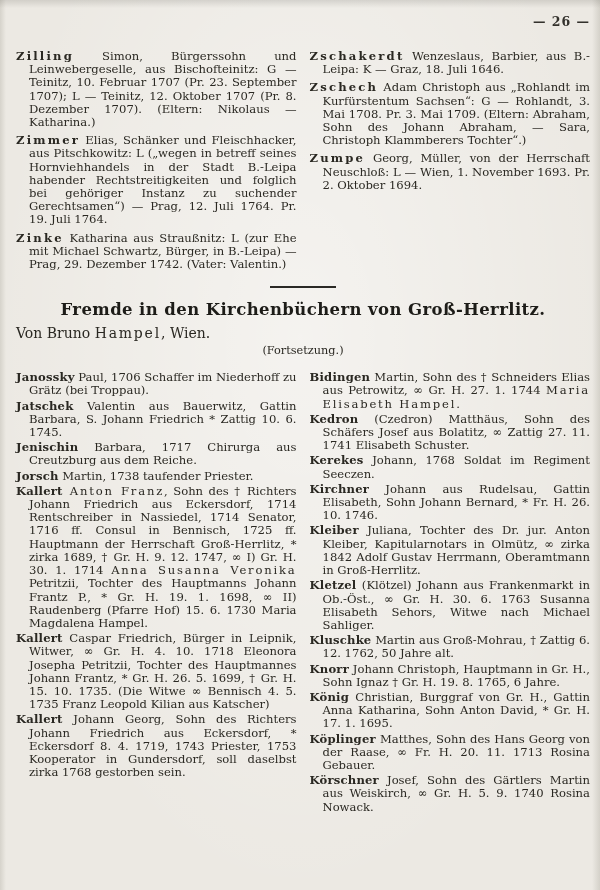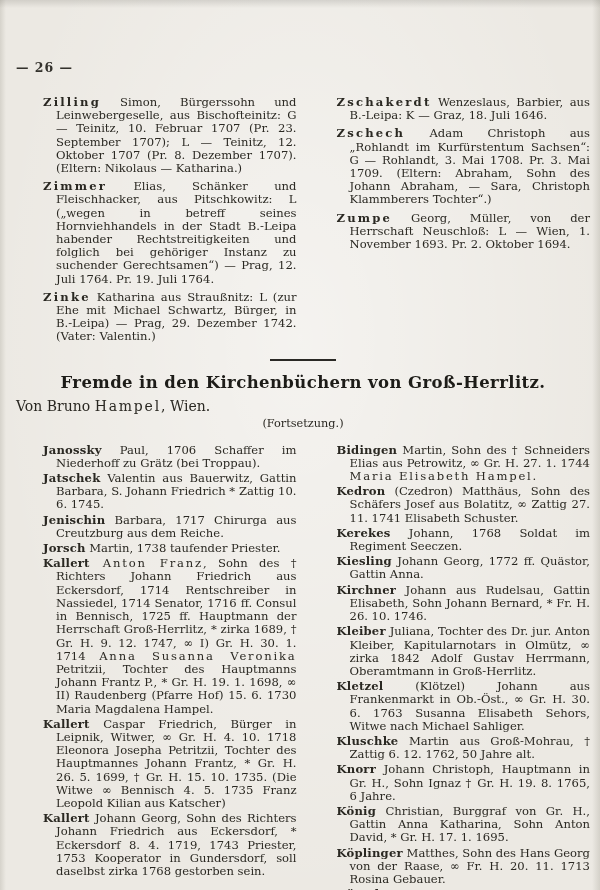--- a/index.html
+++ b/index.html
@@ -16,25 +16,25 @@
       radial-gradient(ellipse at 50% 38%, rgba(255,255,255,.45), rgba(255,255,255,0) 72%),
       linear-gradient(90deg, #d6d3cb 0px, #ece9e3 6px, #ece9e3 592px, #d4d1c9 600px),
       #ebe8e2;
   }
   .page:after{ 
     content:"";position:absolute;left:0;top:0;width:100%;height:8px;
     background:linear-gradient(180deg, rgba(90,88,80,.18), rgba(90,88,80,0));
     pointer-events:none;
   }
   .page-number{
-    text-align:left;font-size:12.5px;font-weight:bold;letter-spacing:1px;
-    color:#33312c;margin-bottom:21px;margin-top:46px;
+    text-align:right;font-size:12.5px;font-weight:bold;letter-spacing:1px;
+    color:#33312c;margin-bottom:21px;
   }
   .columns{display:flex;gap:13px;}
-  .col{flex:1 1 0;min-width:0;font-size:11.6px;line-height:13.2px;text-align:justify;color:#2a2822;margin-left:27px;}
+  .col{flex:1 1 0;min-width:0;font-size:11.6px;line-height:13.2px;text-align:justify;color:#2a2822;}
   .entry{margin:0 0 2px 0;padding-left:13px;text-indent:-13px;}
   .top .entry{margin-bottom:5px;}
   .b{font-weight:bold;}
   .top .b{letter-spacing:2.2px;}
   .main .b{letter-spacing:0.2px;}
   .sp{letter-spacing:1.8px;}
   .divider{width:66px;height:2px;background:#2a2925;margin:10px auto 12px auto;}
   .title{
     font-size:16.5px;font-weight:bold;text-align:center;color:#1d1c18;
     letter-spacing:0.4px;margin:0 0 6px 0;
@@ -77,21 +77,20 @@
         <p class="entry"><span class="b">Jenischin</span><span class="n"> Barbara, 1717 Chirurga aus Creutzburg aus dem Reiche.</span></p>
         <p class="entry"><span class="b">Jorsch</span><span class="n"> Martin, 1738 taufender Priester.</span></p>
         <p class="entry"><span class="b">Kallert</span><span class="sp"> Anton Franz</span><span class="n">, Sohn des † Richters Johann Friedrich aus Eckersdorf, 1714 Rentschreiber in Nassiedel, 1714 Senator, 1716 ff. Consul in Bennisch, 1725 ff. Hauptmann der Herrschaft Groß-Herrlitz, * zirka 1689, † Gr. H. 9. 12. 1747, ∞ I) Gr. H. 30. 1. 1714 </span><span class="sp">Anna Susanna Veronika</span><span class="n"> Petritzii, Tochter des Hauptmanns Johann Frantz P., * Gr. H. 19. 1. 1698, ∞ II) Raudenberg (Pfarre Hof) 15. 6. 1730 Maria Magdalena Hampel.</span></p>
         <p class="entry"><span class="b">Kallert</span><span class="n"> Caspar Friedrich, Bürger in Leipnik, Witwer, ∞ Gr. H. 4. 10. 1718 Eleonora Josepha Petritzii, Tochter des Hauptmannes Johann Frantz, * Gr. H. 26. 5. 1699, † Gr. H. 15. 10. 1735. (Die Witwe ∞ Bennisch 4. 5. 1735 Franz Leopold Kilian aus Katscher)</span></p>
         <p class="entry"><span class="b">Kallert</span><span class="n"> Johann Georg, Sohn des Richters Johann Friedrich aus Eckersdorf, * Eckersdorf 8. 4. 1719, 1743 Priester, 1753 Kooperator in Gundersdorf, soll daselbst zirka 1768 gestorben sein.</span></p>
       </div>
     <div class="col">
         <p class="entry"><span class="b">Bidingen</span><span class="n"> Martin, Sohn des † Schneiders Elias aus Petrowitz, ∞ Gr. H. 27. 1. 1744 </span><span class="sp">Maria Elisabeth Hampel</span><span class="n">.</span></p>
         <p class="entry"><span class="b">Kedron</span><span class="n"> (Czedron) Matthäus, Sohn des Schäfers Josef aus Bolatitz, ∞ Zattig 27. 11. 1741 Elisabeth Schuster.</span></p>
         <p class="entry"><span class="b">Kerekes</span><span class="n"> Johann, 1768 Soldat im Regiment Seeczen.</span></p>
-        <p class="entry"><span class="b">Kiesling</span><span class="n"> Johann Georg, 1772 ff. Quästor, Gattin Anna.</span></p>
         <p class="entry"><span class="b">Kirchner</span><span class="n"> Johann aus Rudelsau, Gattin Elisabeth, Sohn Johann Bernard, * Fr. H. 26. 10. 1746.</span></p>
         <p class="entry"><span class="b">Kleiber</span><span class="n"> Juliana, Tochter des Dr. jur. Anton Kleiber, Kapitularnotars in Olmütz, ∞ zirka 1842 Adolf Gustav Herrmann, Oberamtmann in Groß-Herrlitz.</span></p>
         <p class="entry"><span class="b">Kletzel</span><span class="n"> (Klötzel) Johann aus Frankenmarkt in Ob.-Öst., ∞ Gr. H. 30. 6. 1763 Susanna Elisabeth Sehors, Witwe nach Michael Sahliger.</span></p>
         <p class="entry"><span class="b">Kluschke</span><span class="n"> Martin aus Groß-Mohrau, † Zattig 6. 12. 1762, 50 Jahre alt.</span></p>
         <p class="entry"><span class="b">Knorr</span><span class="n"> Johann Christoph, Hauptmann in Gr. H., Sohn Ignaz † Gr. H. 19. 8. 1765, 6 Jahre.</span></p>
         <p class="entry"><span class="b">König</span><span class="n"> Christian, Burggraf von Gr. H., Gattin Anna Katharina, Sohn Anton David, * Gr. H. 17. 1. 1695.</span></p>
         <p class="entry"><span class="b">Köplinger</span><span class="n"> Matthes, Sohn des Hans Georg von der Raase, ∞ Fr. H. 20. 11. 1713 Rosina Gebauer.</span></p>
         <p class="entry"><span class="b">Körschner</span><span class="n"> Josef, Sohn des Gärtlers Martin aus Weiskirch, ∞ Gr. H. 5. 9. 1740 Rosina Nowack.</span></p>
       </div>
   </div>

